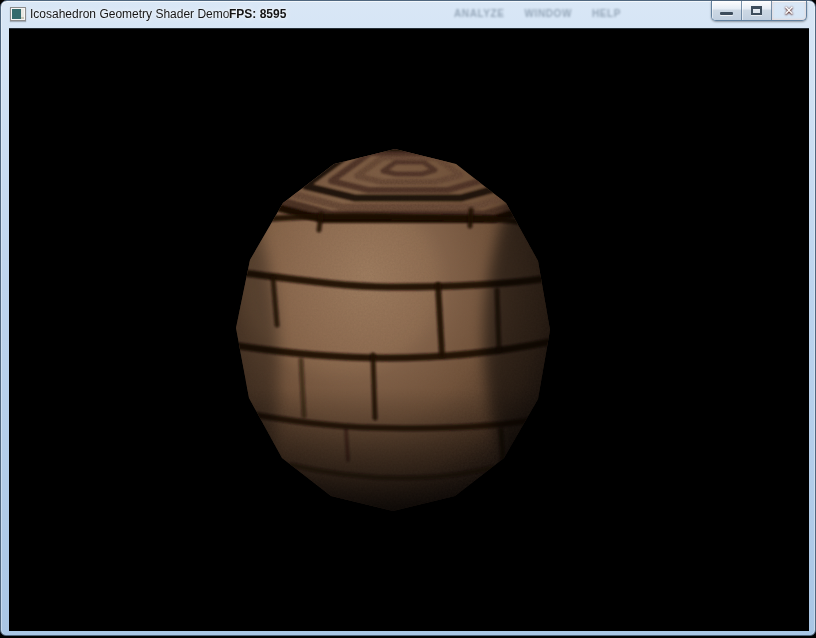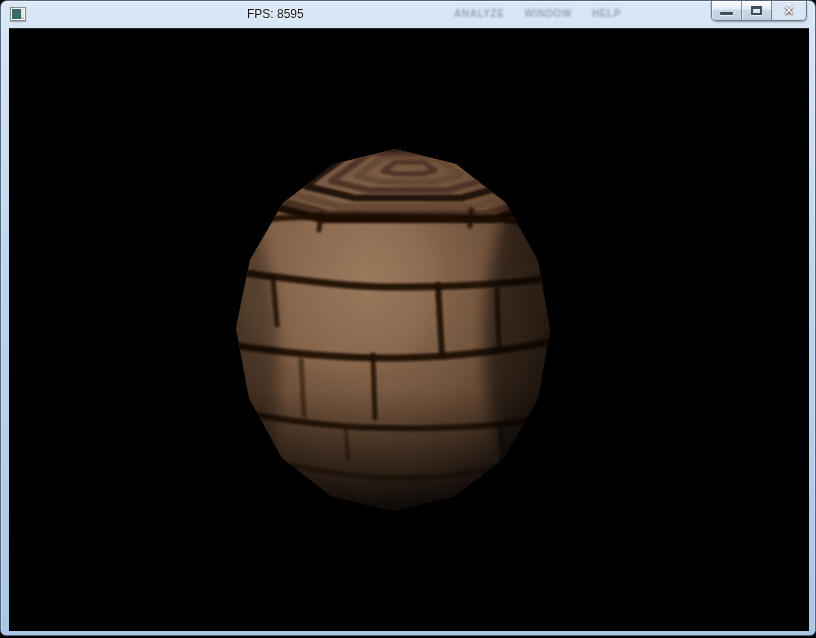--- a/index.html
+++ b/index.html
@@ -17,21 +17,21 @@
   }
   .titlebar{position:relative;height:27px;width:100%;}
   .app-icon{position:absolute;left:9px;top:6px;width:16px;height:14px;display:block;
     background:#f6f6f6;border:1px solid #8c8c8c;box-shadow:0 1px 1px rgba(0,0,0,.25);}
   .app-icon .pane{position:absolute;left:1px;top:1px;width:9px;height:10px;background:#346b6d;}
   .app-icon .strip{position:absolute;right:1px;top:1px;width:3px;height:10px;background:#e8e8e2;}
   .app-icon .dot{position:absolute;right:1px;bottom:1px;width:3px;height:2px;background:#c8c8b8;}
   .tbtext{position:absolute;top:6px;font-size:12px;line-height:15px;color:var(--titlebar-text,#151515);
     text-shadow:0 0 6px rgba(255,255,255,.9),0 0 2px rgba(255,255,255,.8);white-space:nowrap;}
   .t-title{left:29px;}
-  .t-fps{left:246px;}
+  .t-fps{left:228px;font-weight:bold;}
   .t-frame{left:305px;}
   .bleed{position:absolute;top:7px;left:453px;width:200px;display:flex;gap:20px;
     font-size:10px;font-weight:bold;letter-spacing:.6px;color:var(--bleed-text,#41566b);
     opacity:.45;filter:blur(1.3px);}
   .controls{position:absolute;top:0;right:8px;display:flex;height:20px;
     border:1px solid var(--btn-border,#62809e);border-top:none;border-radius:0 0 5px 5px;overflow:hidden;
     box-shadow:0 1px 2px rgba(0,0,0,.35);}
   .wbtn{position:relative;width:30px;height:19px;display:flex;align-items:center;justify-content:center;
     background:linear-gradient(to bottom,var(--btn-top,#fdfdfe),#e7eef6 40%,#ccd8e4 50%,var(--btn-bottom,#c0cfdf));
     border-right:1px solid rgba(90,120,150,.8);
@@ -57,20 +57,21 @@
 <body>
 
 <div class="window">
 
   <div class="titlebar">
     <span class="app-icon">
       <span class="pane"></span>
       <span class="strip"></span>
       <span class="dot"></span>
     </span>
+    <span class="tbtext t-title">Icosahedron Geometry Shader Demo</span>
     <span class="tbtext t-fps">FPS: 8595</span>
 
     <span class="bleed">
       <span>ANALYZE</span>
       <span>WINDOW</span>
       <span>HELP</span>
     </span>
 
     <span class="controls">
       <span class="wbtn">

